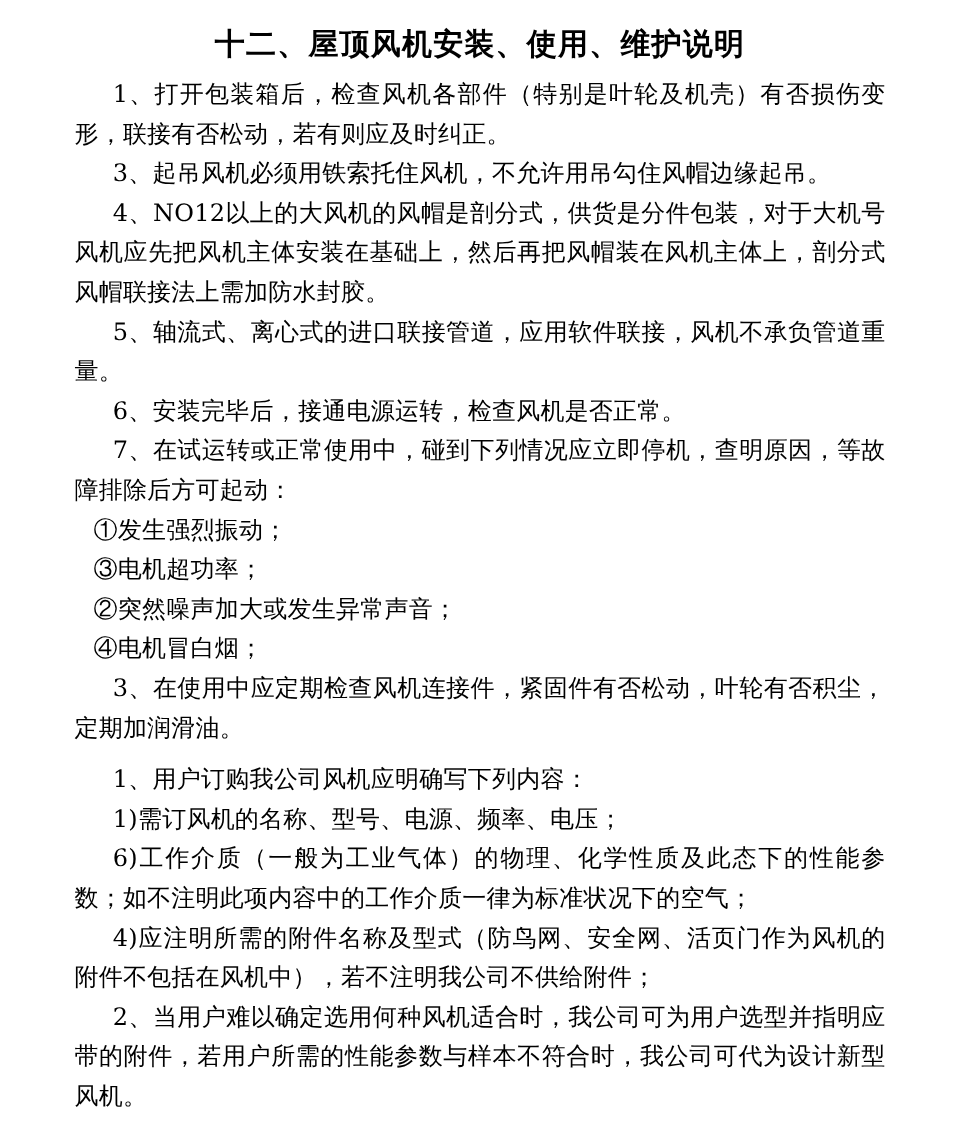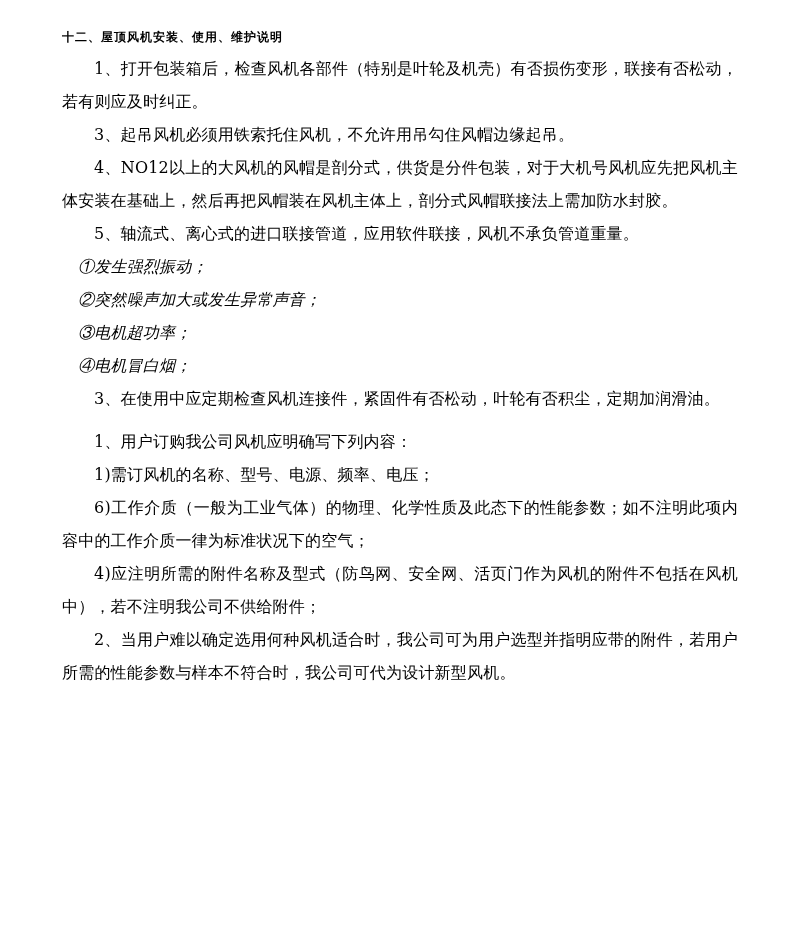--- a/index.html
+++ b/index.html
@@ -17,63 +17,65 @@
   .page {
     width: 800px;
     height: 942px;
     box-sizing: border-box;
     padding: 10px 62px 0 62px;
     position: relative;
   }
   h1.section-title {
     font-family: "DejaVu Serif", "Liberation Serif", serif;
     font-weight: bold;
-    font-size: 12px;
+    font-size: 25px;
     letter-spacing: 1px;
-    margin: 18px 0 6px 0;
+    margin: 8px 0 6px 0;
     padding: 0;
     line-height: 1.5;
+    text-align: center;
   }
   h1.section-title.second {
     margin-top: 34px;
   }
   p.para {
-    font-size: 16px;
+    font-size: 20px;
     line-height: 33px;
     margin: 0;
     padding: 0;
     text-align: justify;
     text-justify: inter-ideograph;
     letter-spacing: 0.2px;
   }
   p.indent {
     text-indent: 32px;
   }
   p.noindent {
     text-indent: 16px;
-    font-style: italic;
   }
   .spacer-block {
     height: 10px;
   }
 </style>
 </head>
 <body>
 
 <div class="page">
 
   <h1 class="section-title">十二、屋顶风机安装、使用、维护说明</h1>
 
   <p class="para indent">1、打开包装箱后，检查风机各部件（特别是叶轮及机壳）有否损伤变形，联接有否松动，若有则应及时纠正。</p>
   <p class="para indent">3、起吊风机必须用铁索托住风机，不允许用吊勾住风帽边缘起吊。</p>
   <p class="para indent">4、NO12以上的大风机的风帽是剖分式，供货是分件包装，对于大机号风机应先把风机主体安装在基础上，然后再把风帽装在风机主体上，剖分式风帽联接法上需加防水封胶。</p>
   <p class="para indent">5、轴流式、离心式的进口联接管道，应用软件联接，风机不承负管道重量。</p>
+  <p class="para indent">6、安装完毕后，接通电源运转，检查风机是否正常。</p>
+  <p class="para indent">7、在试运转或正常使用中，碰到下列情况应立即停机，查明原因，等故障排除后方可起动：</p>
   <p class="para noindent">①发生强烈振动；</p>
+  <p class="para noindent">③电机超功率；</p>
   <p class="para noindent">②突然噪声加大或发生异常声音；</p>
-  <p class="para noindent">③电机超功率；</p>
   <p class="para noindent">④电机冒白烟；</p>
   <p class="para indent">3、在使用中应定期检查风机连接件，紧固件有否松动，叶轮有否积尘，定期加润滑油。</p>
 
   <div class="spacer-block"></div>
 
 
   <p class="para indent">1、用户订购我公司风机应明确写下列内容：</p>
   <p class="para indent">1)需订风机的名称、型号、电源、频率、电压；</p>
   <p class="para indent">6)工作介质（一般为工业气体）的物理、化学性质及此态下的性能参数；如不注明此项内容中的工作介质一律为标准状况下的空气；</p>
   <p class="para indent">4)应注明所需的附件名称及型式（防鸟网、安全网、活页门作为风机的附件不包括在风机中），若不注明我公司不供给附件；</p>

